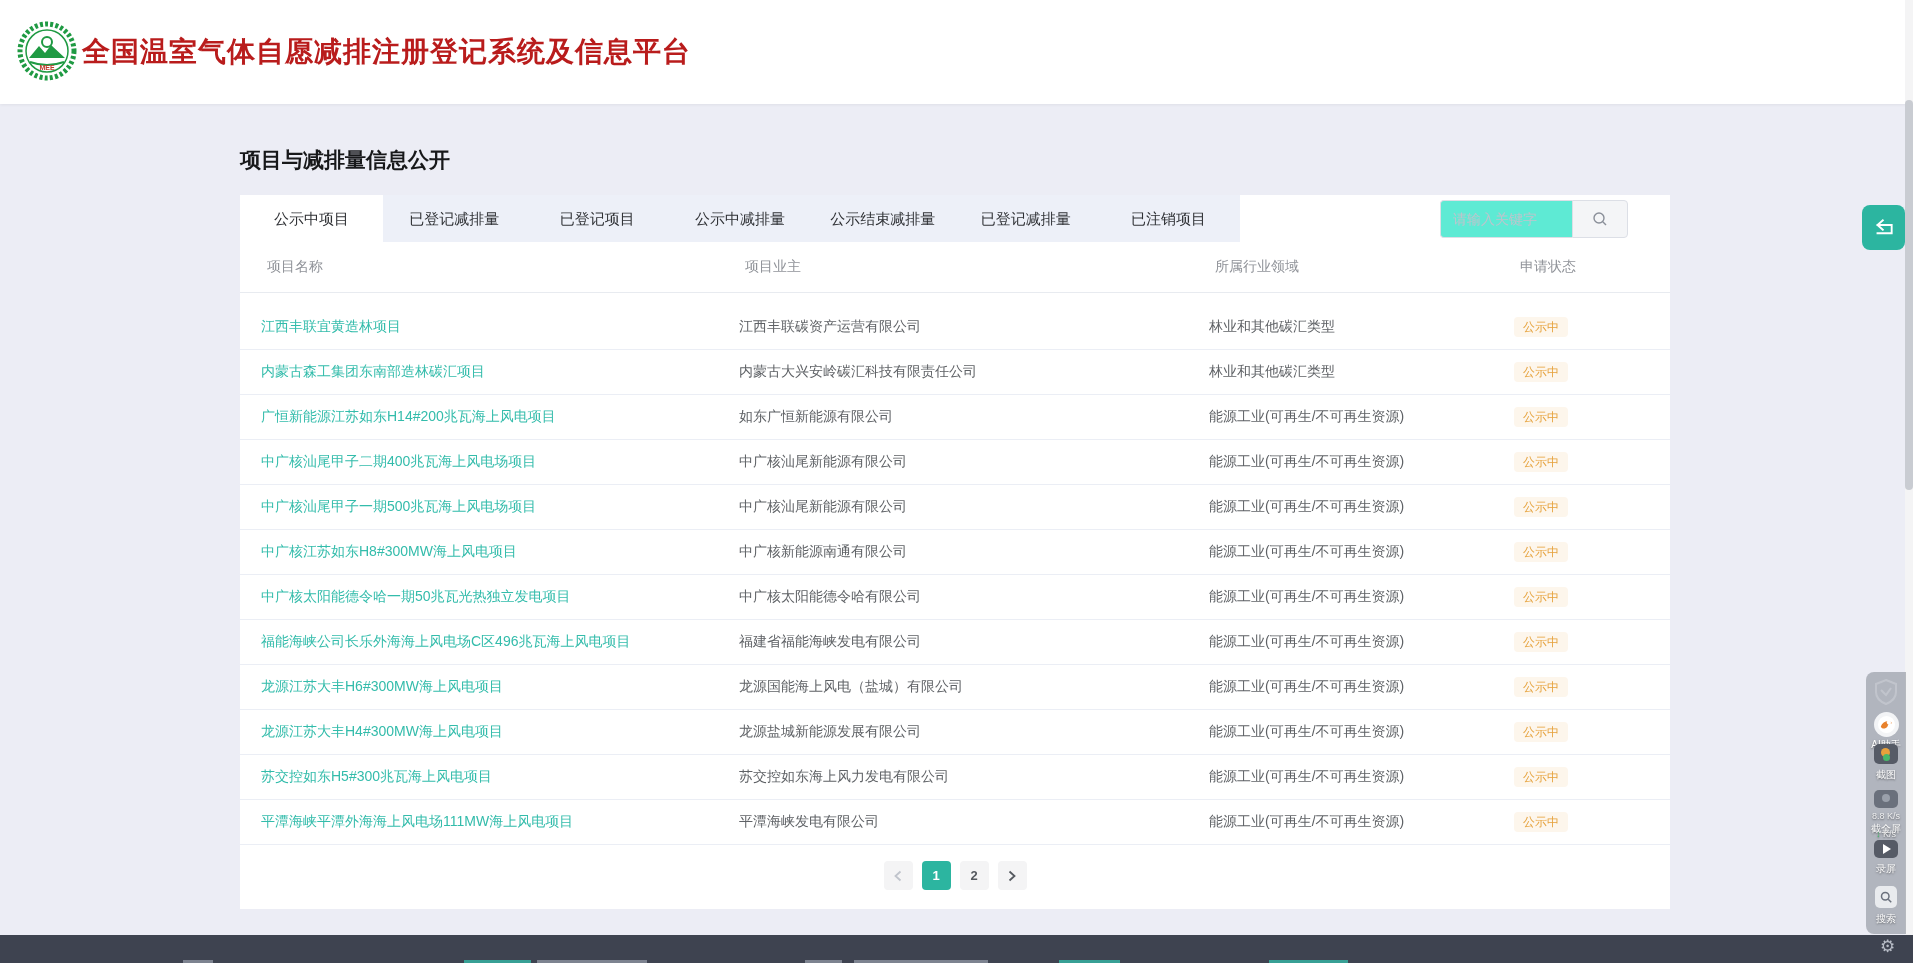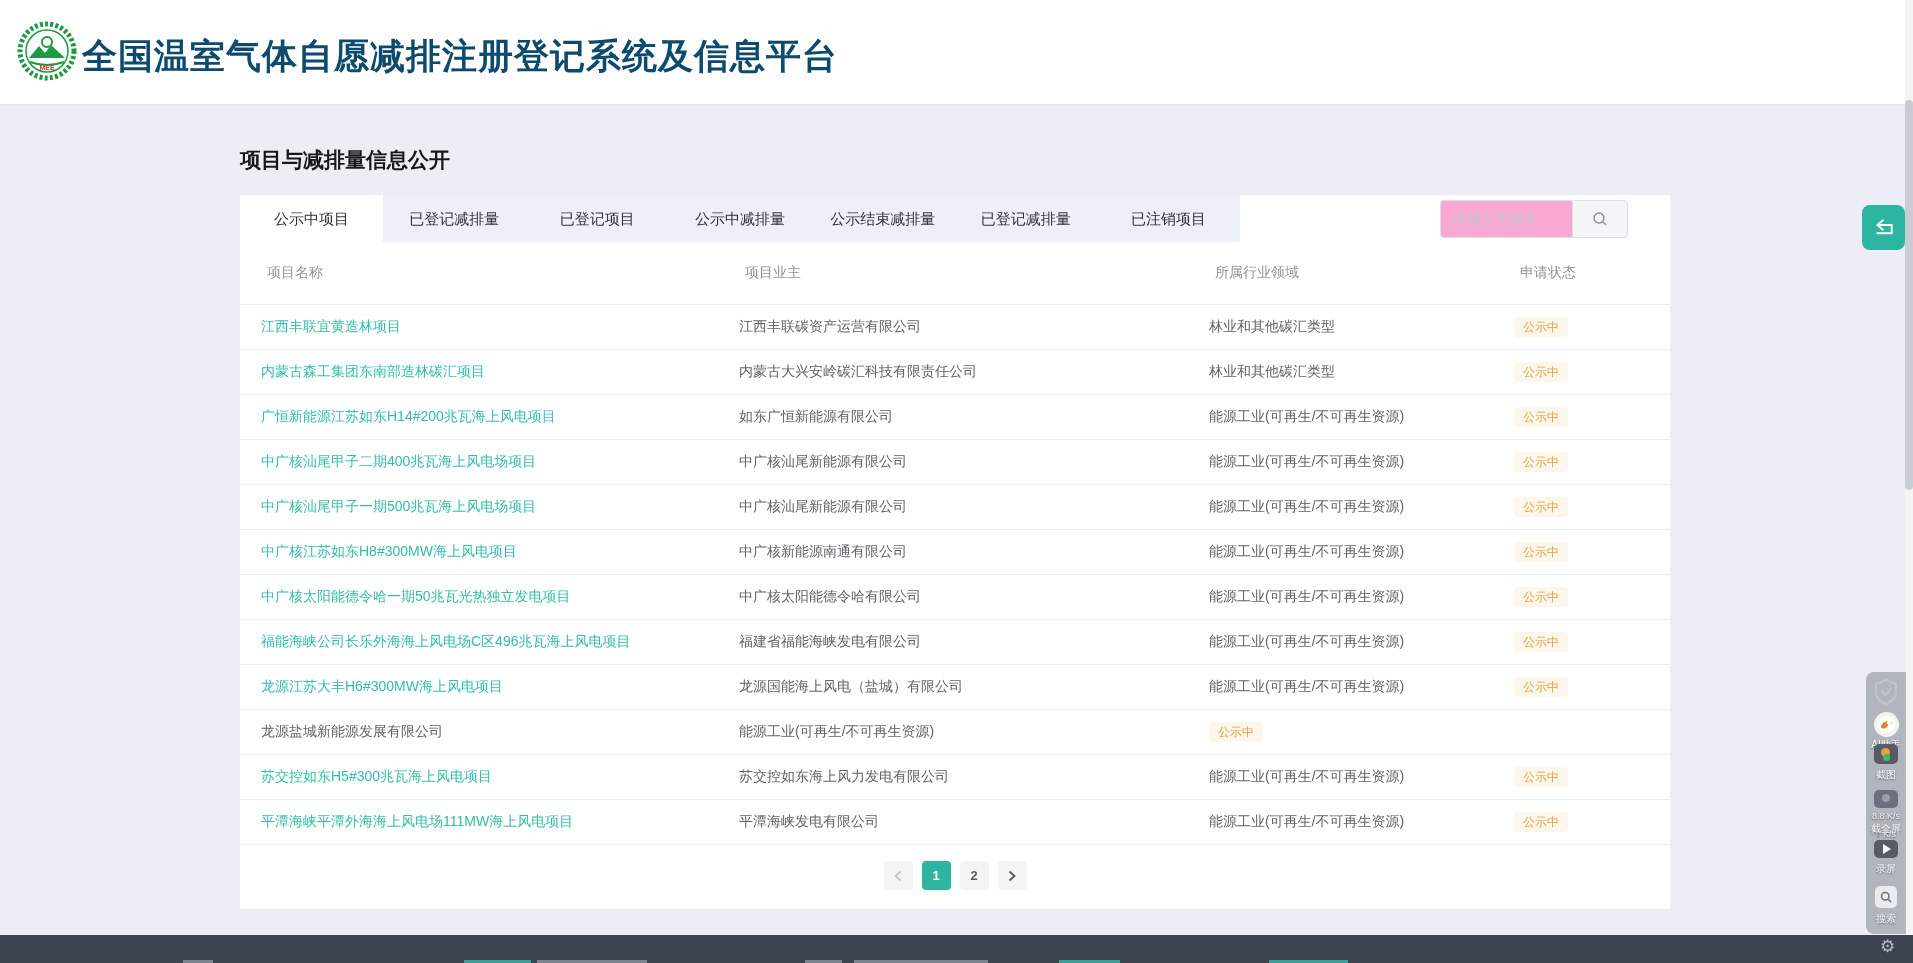--- a/index.html
+++ b/index.html
@@ -2,38 +2,38 @@
 <html style="--accent: #2cb5a0; --link: #33bcab; --badge-text: #e6a23c; --badge-bg: #fdf6ec;"><head>
 <meta charset="utf-8">
 <style>
   * { margin:0; padding:0; box-sizing:border-box; }
   html,body { width:1913px; height:963px; overflow:hidden; }
   body { font-family:"Liberation Sans","DejaVu Sans",sans-serif; background:#ecedf5; position:relative; }
 
   
   .header { position:relative; width:100%; height:104px; background:#ffffff; box-shadow:0 1px 3px rgba(0,0,0,0.06); z-index:3; }
   .logo { position:absolute; left:16px; top:20px; width:62px; height:62px; }
-  .site-title { position:absolute; left:82px; top:33px; font-size:35px; font-weight:bold; color:#0c4a6e; letter-spacing:1px; }
+  .site-title { position:absolute; left:82px; top:33px; font-size:28px; font-weight:bold; color:#b91c1c; letter-spacing:1px; }
 
   
   .main { position:relative; width:100%; height:831px; }
   .page-title { position:absolute; left:240px; top:42px; font-size:21px; font-weight:bold; color:#17181a; }
 
   .card { position:absolute; left:240px; top:91px; width:1430px; height:714px; background:#ffffff; }
 
   .tabbar { position:absolute; left:0; top:0; width:1000px; height:47px; background:#edf0f8; display:flex; }
   .tab { width:143px; height:47px; line-height:47px; text-align:center; font-size:15px; color:#2f3135; cursor:pointer; }
   .tab.active { background:#ffffff; }
 
   .searchbox { position:absolute; top:5px; right:42px; height:38px; display:flex; }
-  .searchbox input { width:132px; height:38px; border:1px solid #dcdfe6; border-right:none; border-radius:4px 0 0 4px; padding:0 12px; font-size:14px; color:#606266; background:#f9a8d4; outline:none; font-family:inherit; }
+  .searchbox input { width:132px; height:38px; border:1px solid #dcdfe6; border-right:none; border-radius:4px 0 0 4px; padding:0 12px; font-size:14px; color:#606266; background:#5eead4; outline:none; font-family:inherit; }
   .searchbox input::placeholder { color:#bfc4cc; }
   .search-btn { width:56px; height:38px; border:1px solid #dcdfe6; border-radius:0 4px 4px 0; background:#f4f5f7; display:flex; align-items:center; justify-content:center; cursor:pointer; }
 
-  .thead { position:absolute; left:0; top:47px; width:100%; height:63px; display:grid; grid-template-columns:478px 470px 305px 1fr; align-items:center; padding:0 27px; border-bottom:1px solid #e8ebf0; }
+  .thead { position:absolute; left:0; top:47px; width:100%; height:51px; display:grid; grid-template-columns:478px 470px 305px 1fr; align-items:center; padding:0 27px; border-bottom:1px solid #e8ebf0; }
   .thead .hcell { font-size:14px; color:#909399; }
 
   .tbody { position:absolute; left:0; top:110px; width:100%; }
   .trow { display:grid; grid-template-columns:478px 470px 305px 1fr; align-items:center; height:45px; padding:0 21px; border-bottom:1px solid #ebeef5; }
   .cell { font-size:14px; color:#5f6266; white-space:nowrap; overflow:hidden; }
   .cell.link { color:var(--link,#33bcab); text-decoration:none; cursor:pointer; }
   .badge { display:inline-block; font-size:12px; color:var(--badge-text,#e6a23c); background:var(--badge-bg,#fdf6ec); border-radius:4px; padding:3px 9px; line-height:1.2; }
 
   .pagination { position:absolute; left:0; top:666px; width:100%; display:flex; justify-content:center; gap:9px; }
   .pgbtn { min-width:29px; height:29px; border-radius:4px; background:#f4f4f5; display:flex; align-items:center; justify-content:center; font-size:13px; font-weight:bold; color:#55595f; cursor:pointer; }
@@ -154,20 +154,21 @@
     <div class="cell">能源工业(可再生/不可再生资源)</div>
     <div class="cell"><span class="badge">公示中</span></div>
   </div>
         <div class="trow">
     <a class="cell link">龙源江苏大丰H6#300MW海上风电项目</a>
     <div class="cell">龙源国能海上风电（盐城）有限公司</div>
     <div class="cell">能源工业(可再生/不可再生资源)</div>
     <div class="cell"><span class="badge">公示中</span></div>
   </div>
         <div class="trow">
+    <a class="cell link">龙源江苏大丰H4#300MW海上风电项目</a>
     <div class="cell">龙源盐城新能源发展有限公司</div>
     <div class="cell">能源工业(可再生/不可再生资源)</div>
     <div class="cell"><span class="badge">公示中</span></div>
   </div>
         <div class="trow">
     <a class="cell link">苏交控如东H5#300兆瓦海上风电项目</a>
     <div class="cell">苏交控如东海上风力发电有限公司</div>
     <div class="cell">能源工业(可再生/不可再生资源)</div>
     <div class="cell"><span class="badge">公示中</span></div>
   </div>

